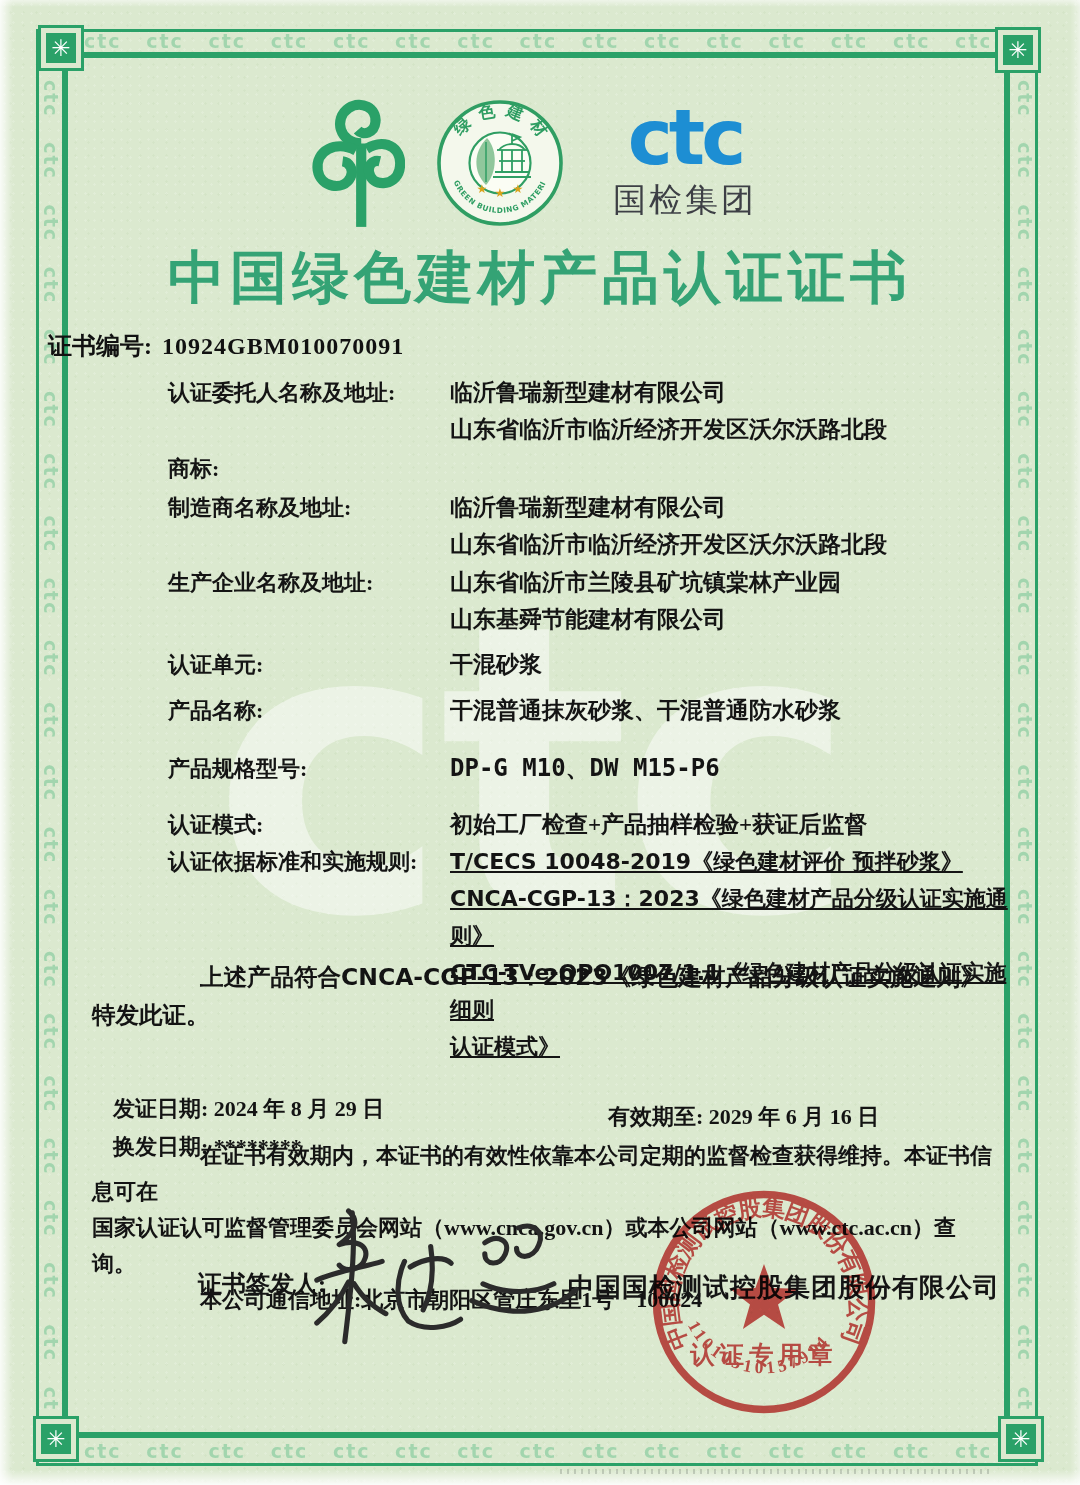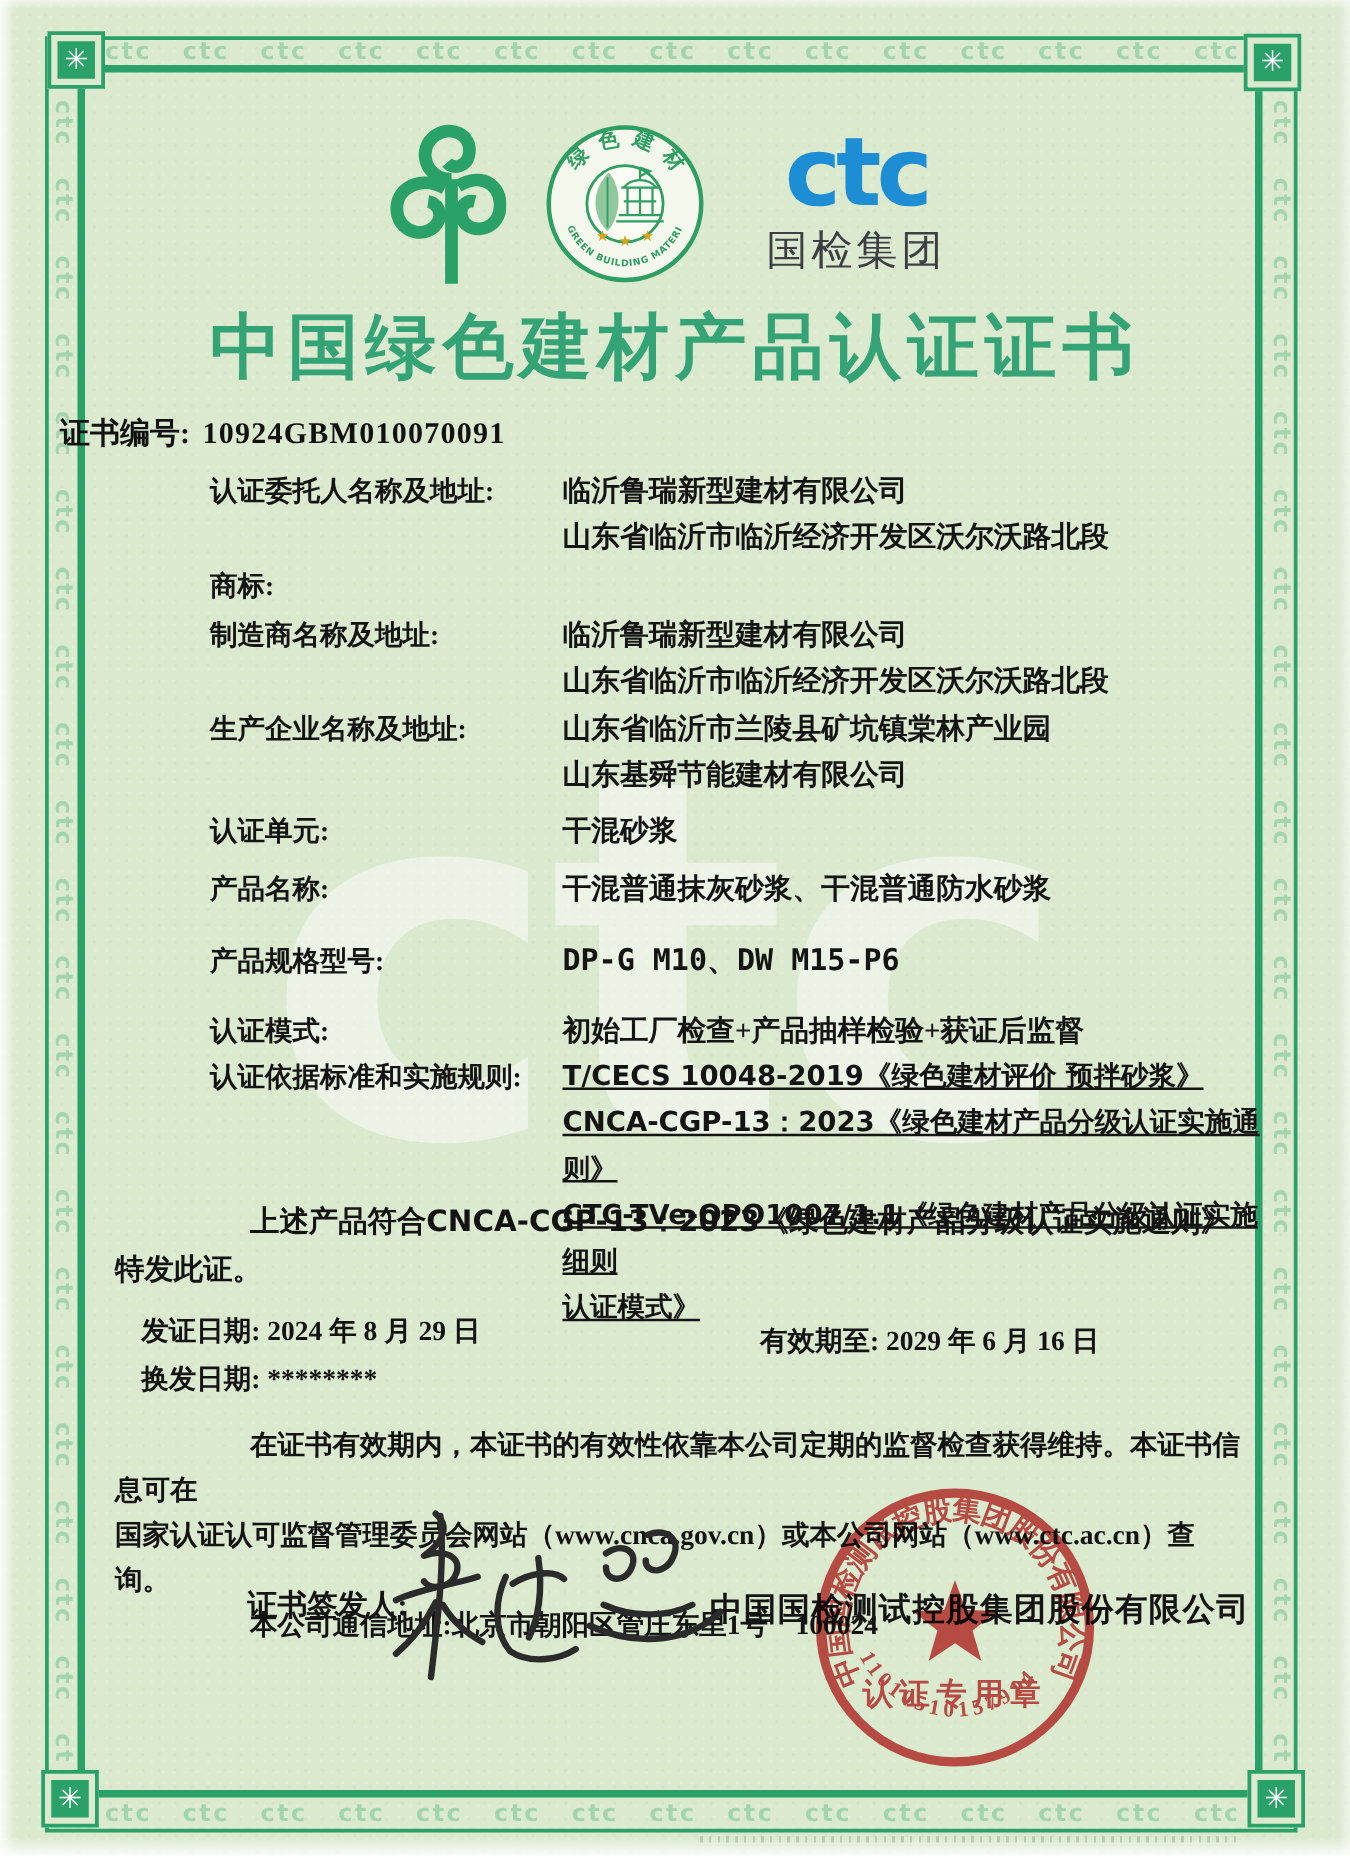--- a/index.html
+++ b/index.html
@@ -67,21 +67,21 @@
   .r1{top:374px;} .r2{top:450px;} .r3{top:489px;} .r4{top:564px;}
   .r5{top:646px;} .r6{top:692px;} .r7{top:750px;} .r8{top:806px;} .r9{top:843px;}
   
   .statement{position:absolute;left:92px;width:900px;top:958px;z-index:3;
     font-family:"DejaVu Sans","Liberation Sans",sans-serif;
     font-weight:700;font-size:23.5px;line-height:38px;color:#131313;}
   .statement .indent,.footer .indent{text-indent:108px;}
   .footer{position:absolute;left:92px;width:905px;top:1138px;z-index:3;
     font-weight:700;font-size:22px;line-height:36px;color:#131313;}
   
-  .date{position:absolute;z-index:3;font-weight:700;font-size:22px;color:#131313;}
+  .date{position:absolute;z-index:3;font-weight:700;font-size:22px;color:#131313;margin-top:44px;}
   .d-issue{left:113px;top:1050px;} .d-reissue{left:113px;top:1088px;} .d-expiry{left:608px;top:1058px;}
   
   .sig-label{position:absolute;left:198px;top:1268px;z-index:3;font-weight:700;font-size:24px;}
   .sig-svg{position:absolute;left:300px;top:1196px;z-index:4;}
   .company{position:absolute;left:568px;top:1270px;z-index:3;font-weight:700;font-size:26px;letter-spacing:1px;}
   
   .stamp{position:absolute;left:648px;top:1186px;z-index:5;opacity:.92;mix-blend-mode:multiply;}
   
   .edge{position:absolute;z-index:6;pointer-events:none;}
   .edge-left{left:0;top:0;width:13px;height:1485px;background:linear-gradient(90deg,rgba(255,255,255,.85),rgba(255,255,255,0));}

